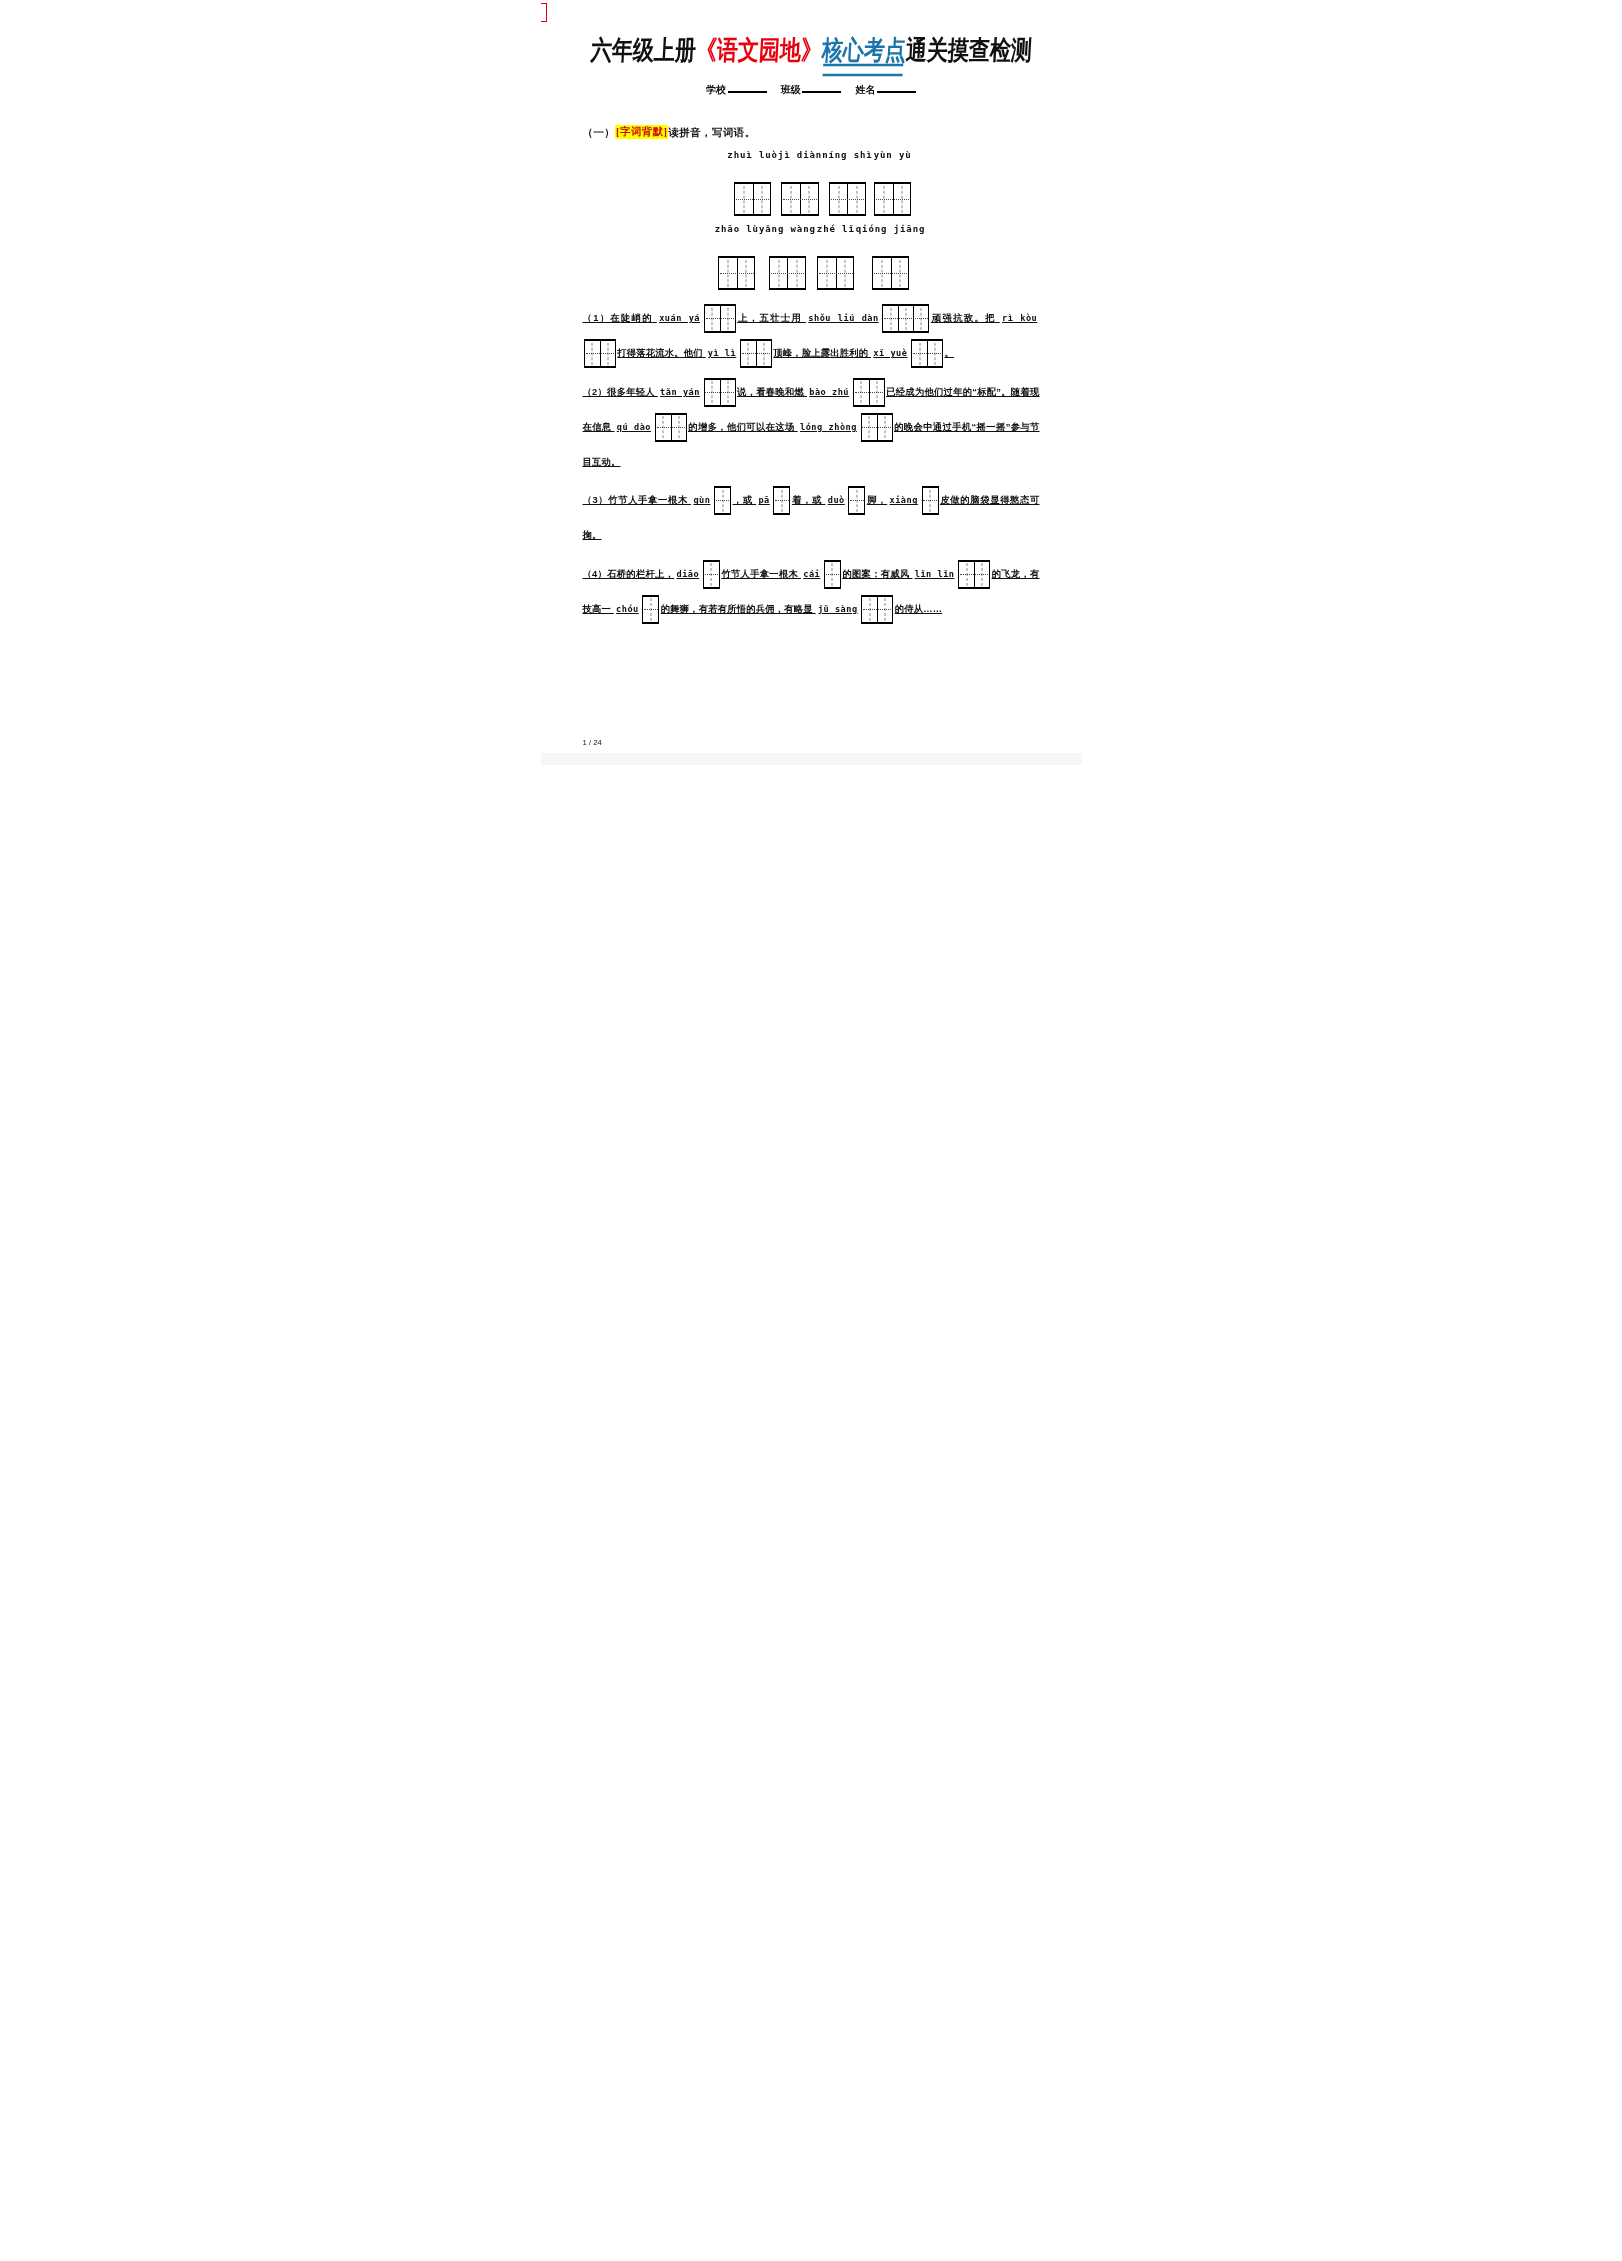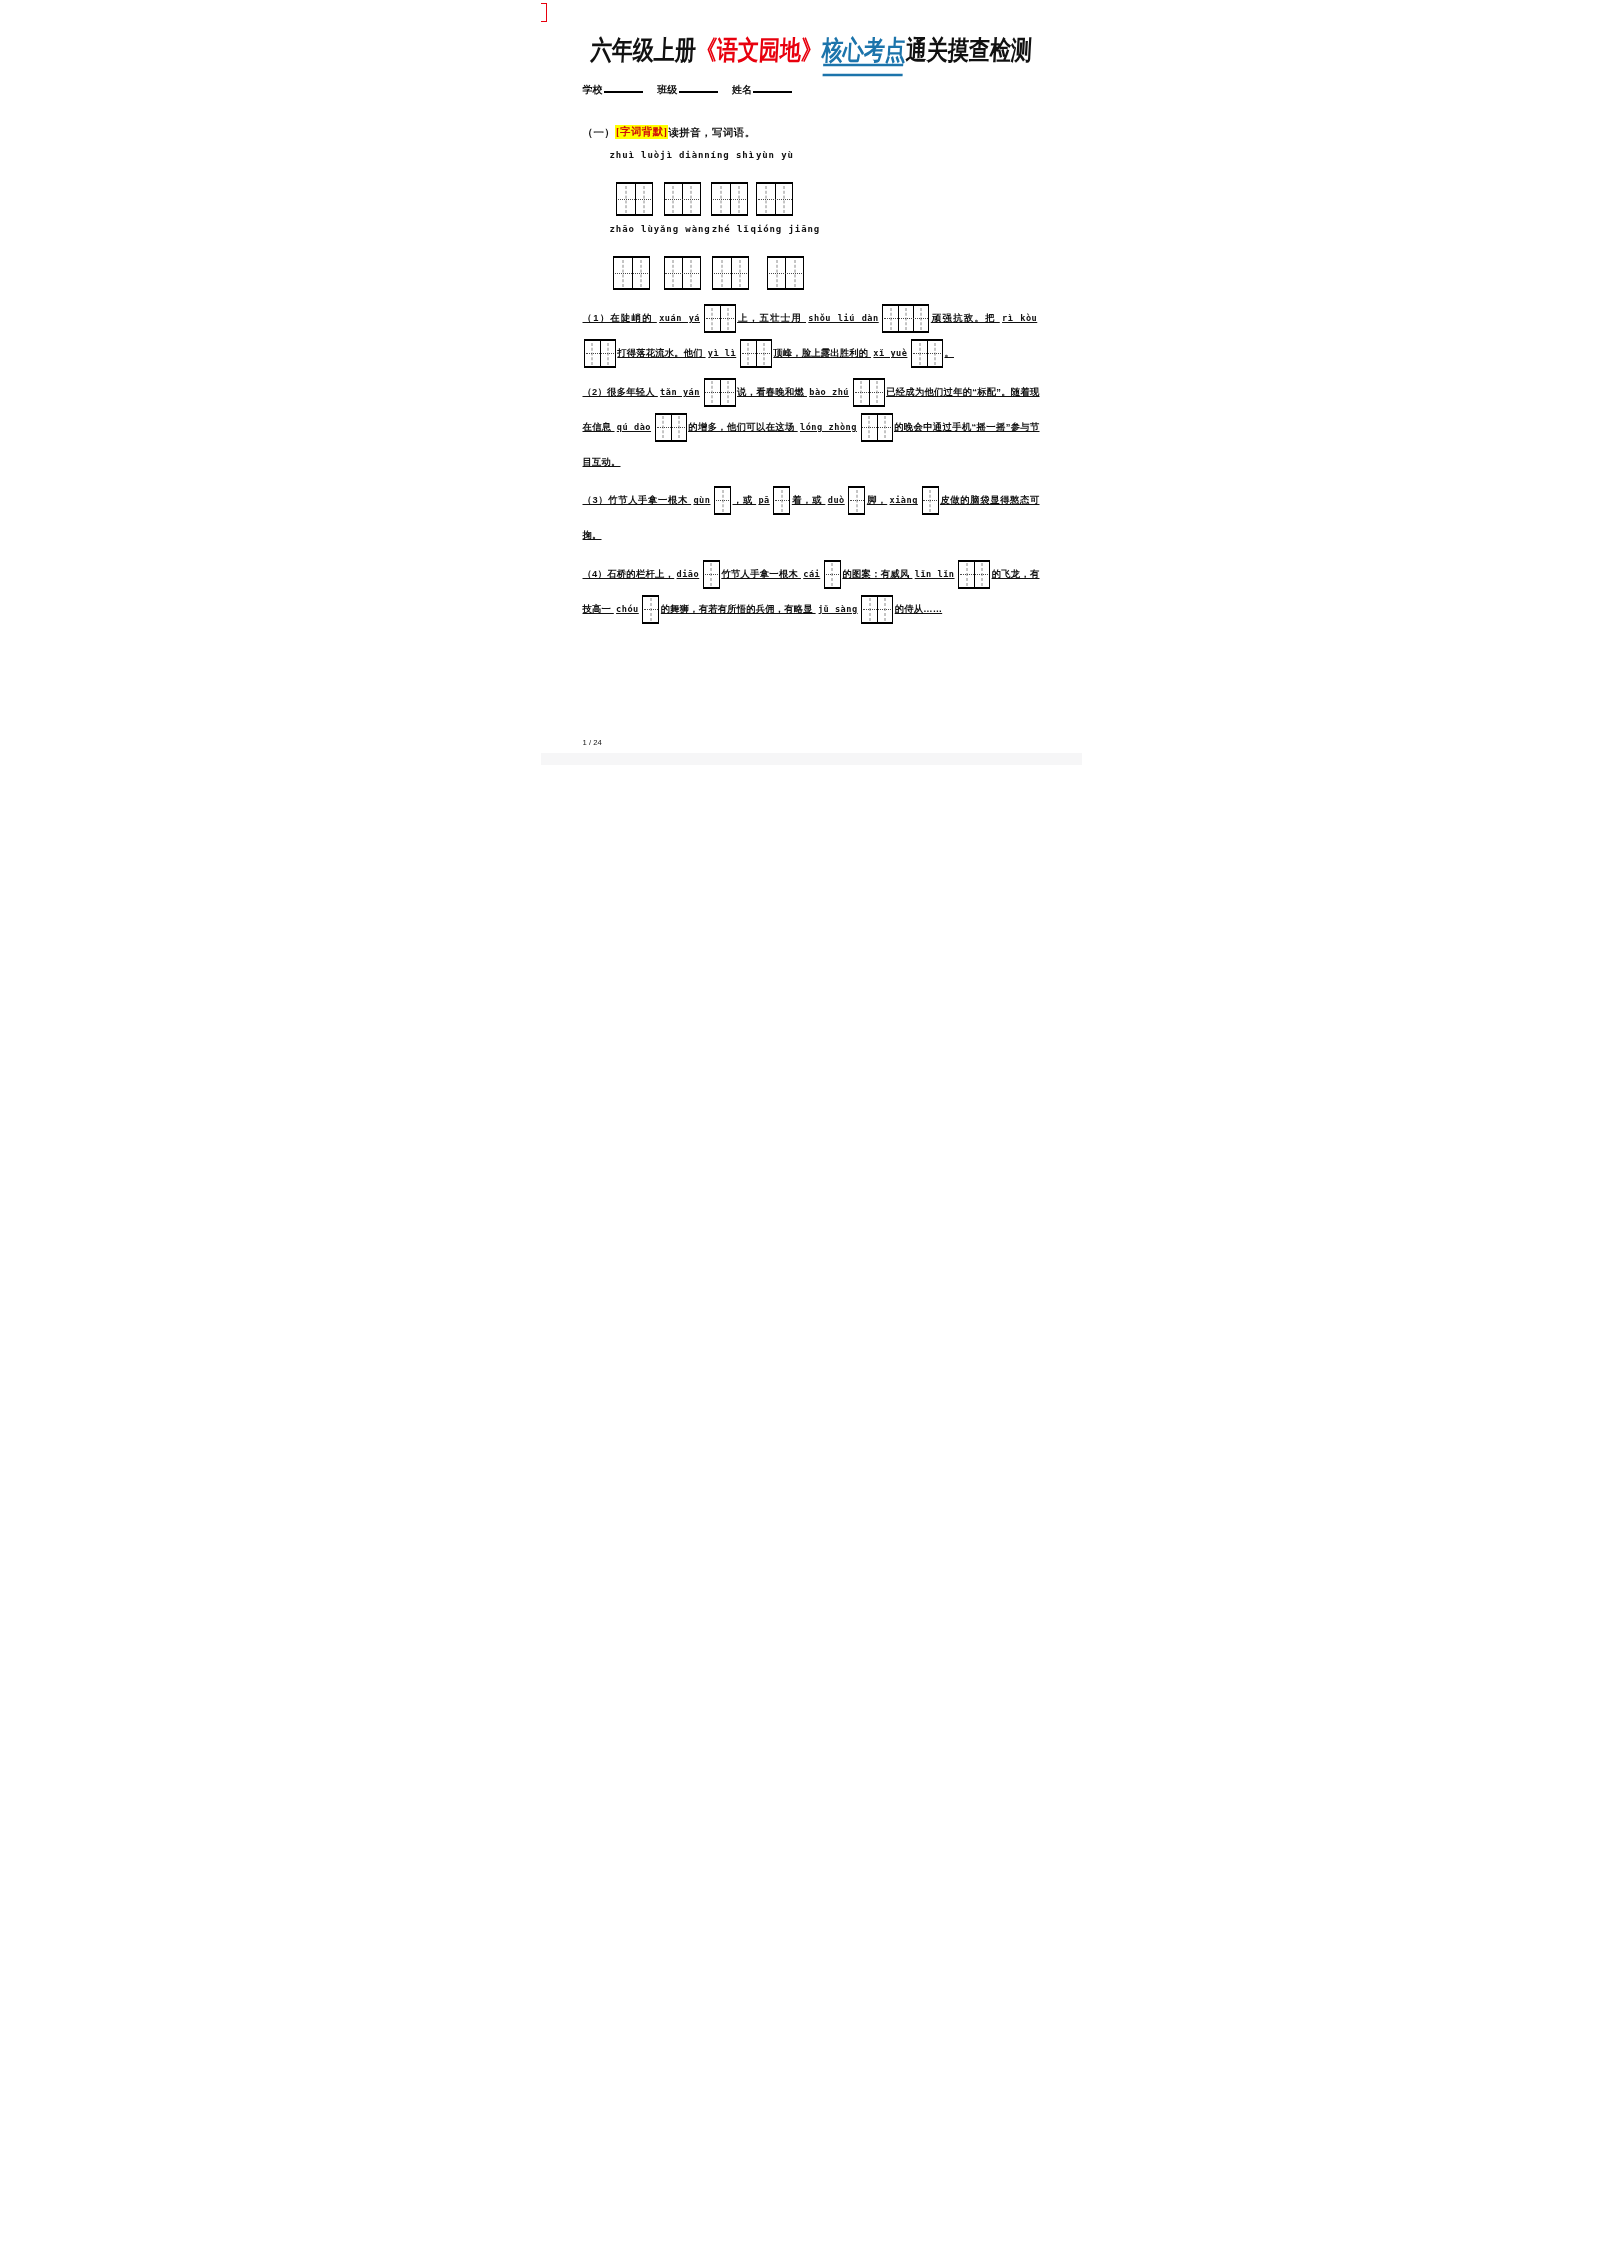--- a/index.html
+++ b/index.html
@@ -21,35 +21,35 @@
     font-size:21px;font-weight:900;white-space:nowrap;letter-spacing:0px;
     transform:scaleY(1.25) skewX(-4deg);
   }
   .title .t-red{color:var(--red);}
   .title .t-blue{color:var(--blue);position:relative;display:inline-block;}
   .title .t-blue::after{
     content:"";position:absolute;left:1.8px;right:1.8px;bottom:-7.2px;height:5.9px;
     border-top:2.3px solid var(--blue);border-bottom:2.3px solid var(--blue);
   }
   .fields{
-    text-align:left;font-family:"Liberation Serif",serif;
+    text-align:center;font-family:"Liberation Serif",serif;
     font-size:10px;font-weight:900;margin:2.7px 0 6.3px;
   }
   .blank-line{
     display:inline-block;width:39px;height:11px;
     border-bottom:2.3px solid #000;margin:0 11.8px 0 1.4px;
   }
   .fields .f-group:last-child .blank-line{margin-right:0;}
   .section-head{font-size:10.4px;font-weight:800;margin:22px 0 9px;letter-spacing:0.5px;}
   .sec-tag{
     background:var(--yellow);color:var(--tagred);padding:1.4px 0.9px 1.8px;
     font-family:"Liberation Serif",serif;font-weight:900;
   }
   
-  .pinyin-row{display:flex;justify-content:flex-start;margin:1.8px 9px 8.1px 27px;}
+  .pinyin-row{display:flex;justify-content:center;margin:1.8px 9px 8.1px 27px;}
   .pinyin-group{display:flex;flex-direction:column;align-items:center;}
   .pinyin-label{
     font-family:"DejaVu Sans Mono",monospace;font-weight:700;font-size:9px;
     letter-spacing:0.9px;margin-bottom:22px;white-space:nowrap;
   }
   
   .wbox{
     display:inline-flex;position:relative;vertical-align:middle;background:#fff;
     border:0.9px solid #000;border-top-width:2.3px;border-bottom-width:2.3px;margin:0 1.4px;
   }

